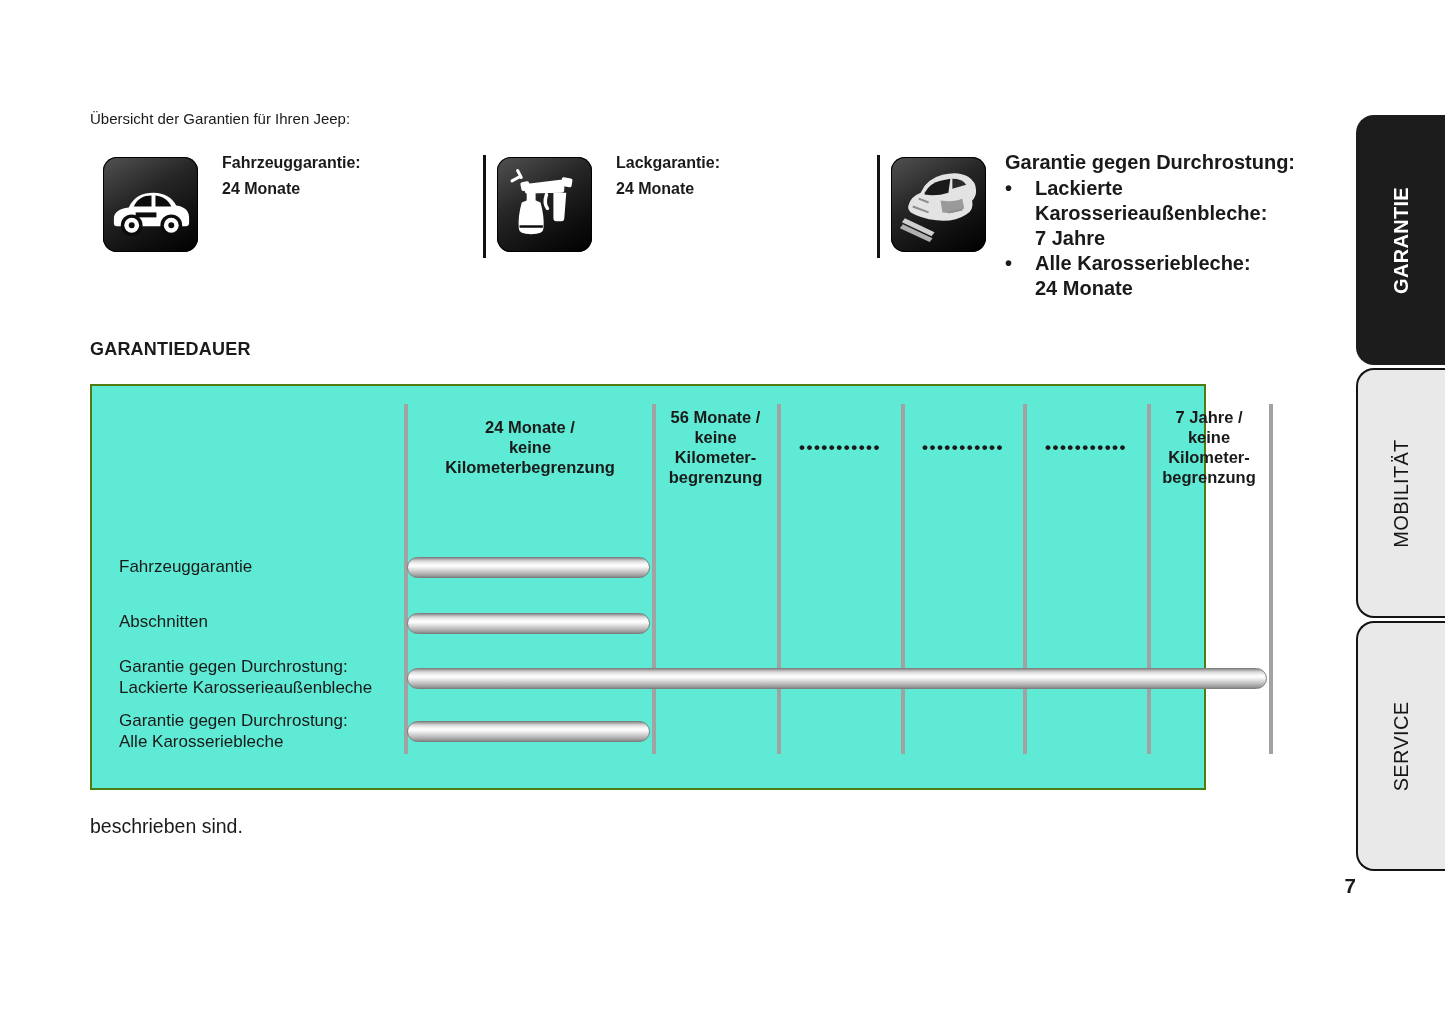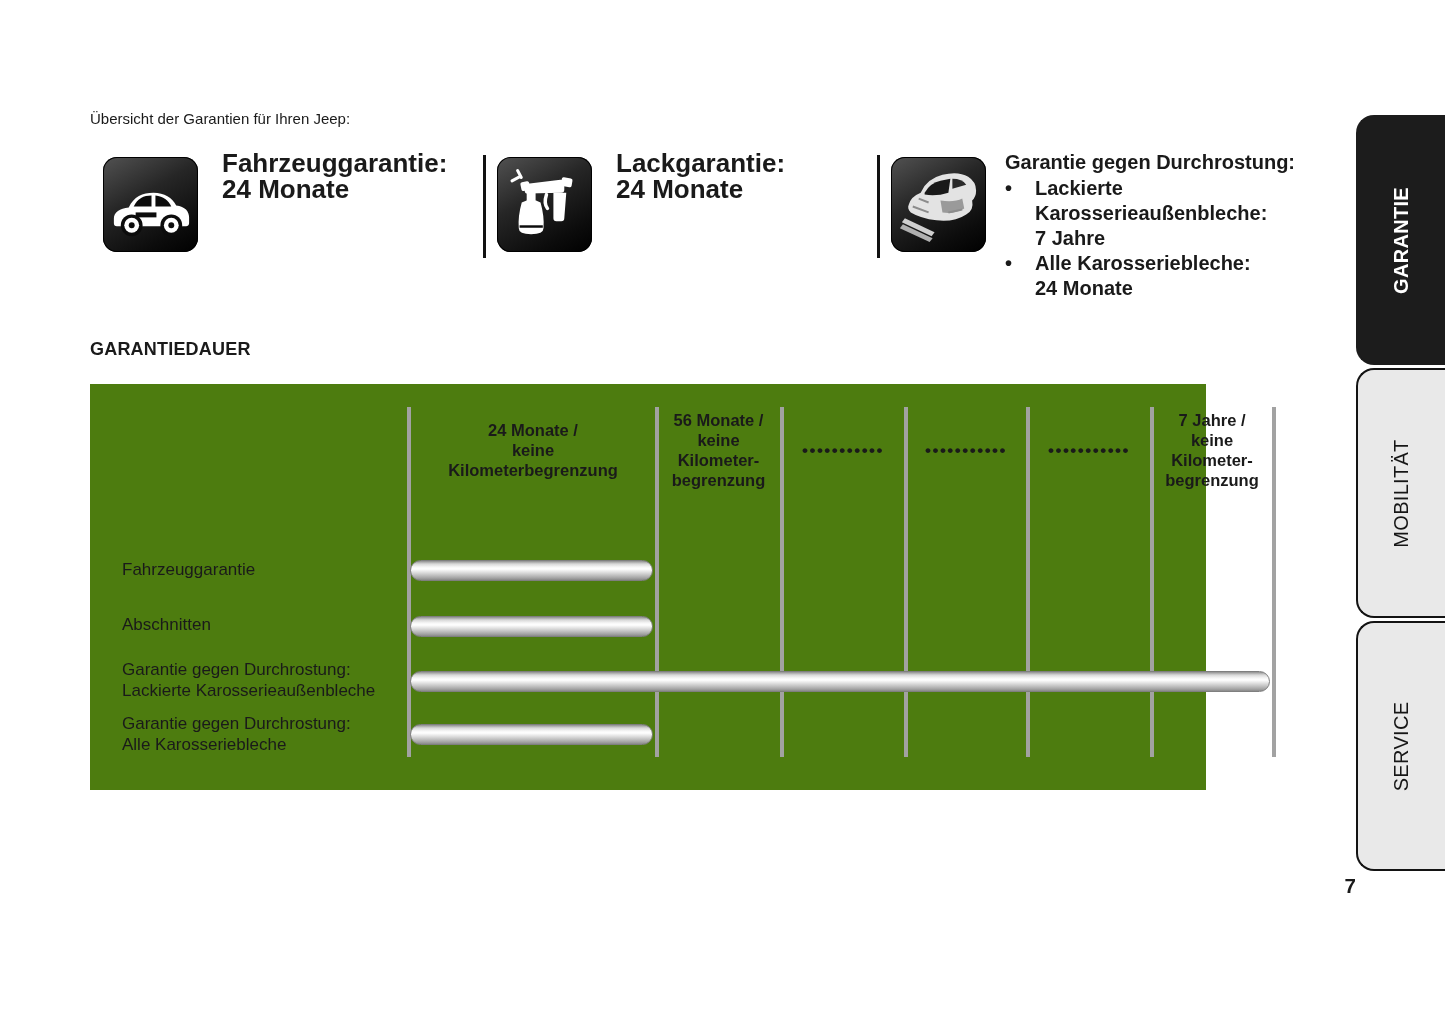--- a/index.html
+++ b/index.html
@@ -9,32 +9,32 @@
   .intro{position:absolute;left:90px;top:110px;font-size:15px;}
 
   
   .tile{position:absolute;top:157px;width:95px;height:95px;border-radius:14px;
         background:linear-gradient(150deg,#525252 0%,#262626 40%,#0c0c0c 78%,#000 100%);
         box-shadow:inset 0 0 0 1px #000;}
   .tile svg{display:block;}
 
   .vsep{position:absolute;top:155px;width:3px;height:103px;background:#121212;}
 
-  .caption{position:absolute;top:150px;font-weight:bold;font-size:26px;line-height:26px;}
+  .caption{position:absolute;top:150px;font-weight:bold;font-size:16px;line-height:26px;}
   .caption3{top:150px;line-height:25px;font-size:20px;}
   .bullets{margin-top:1px;}
   .bullet-row{display:flex;}
   .marker{width:30px;flex:0 0 30px;}
   .btext{white-space:pre-line;}
 
   .section-title{position:absolute;left:90px;top:339px;font-size:18px;font-weight:bold;letter-spacing:.2px;}
 
   
   .chart{position:absolute;left:90px;top:384px;width:1116px;height:406px;
-         border:5px solid #4d7c0f;background:#4d7c0f;box-sizing:border-box;}
+         border:2px solid #4d7c0f;background:#5eead4;box-sizing:border-box;}
   .divider{position:absolute;top:18px;width:4px;height:350px;background:#a2a2a2;}
   .colhead{position:absolute;font-weight:bold;font-size:16.5px;line-height:20px;
            text-align:center;white-space:pre-line;}
   .colhead.dots{font-size:17px;letter-spacing:1.5px;line-height:20px;}
   .rowlabel{position:absolute;left:27px;font-size:17px;line-height:21px;white-space:pre-line;}
   .bar{position:absolute;left:315px;height:21px;border-radius:11px;box-sizing:border-box;
        border:1px solid #7f7f7f;
        background:linear-gradient(180deg,#8f8f8f 0%,#d9d9d9 16%,#f7f7f7 32%,#ffffff 42%,
                   #e2e2e2 58%,#bfbfbf 76%,#a3a3a3 90%,#8a8a8a 100%);}
 
@@ -159,20 +159,21 @@
     <div class="bar" style="top: 227px; width: 243px;"></div>
     <div class="rowlabel" style="top: 270px;">Garantie gegen Durchrostung:
 Lackierte Karosserieaußenbleche</div>
     <div class="bar" style="top: 282px; width: 860px;"></div>
     <div class="rowlabel" style="top: 324px;">Garantie gegen Durchrostung:
 Alle Karosseriebleche</div>
     <div class="bar" style="top: 335px; width: 243px;"></div>
   </div>
 
 <div class="footer">
+  <div>beschrieben sind.</div>
 </div>
 
 <div class="pagenum">7</div>
 
 <div class="tab active" style="top:115px">
   <span>GARANTIE</span>
 </div>
 <div class="tab" style="top:368px">
   <span>MOBILITÄT</span>
 </div>

